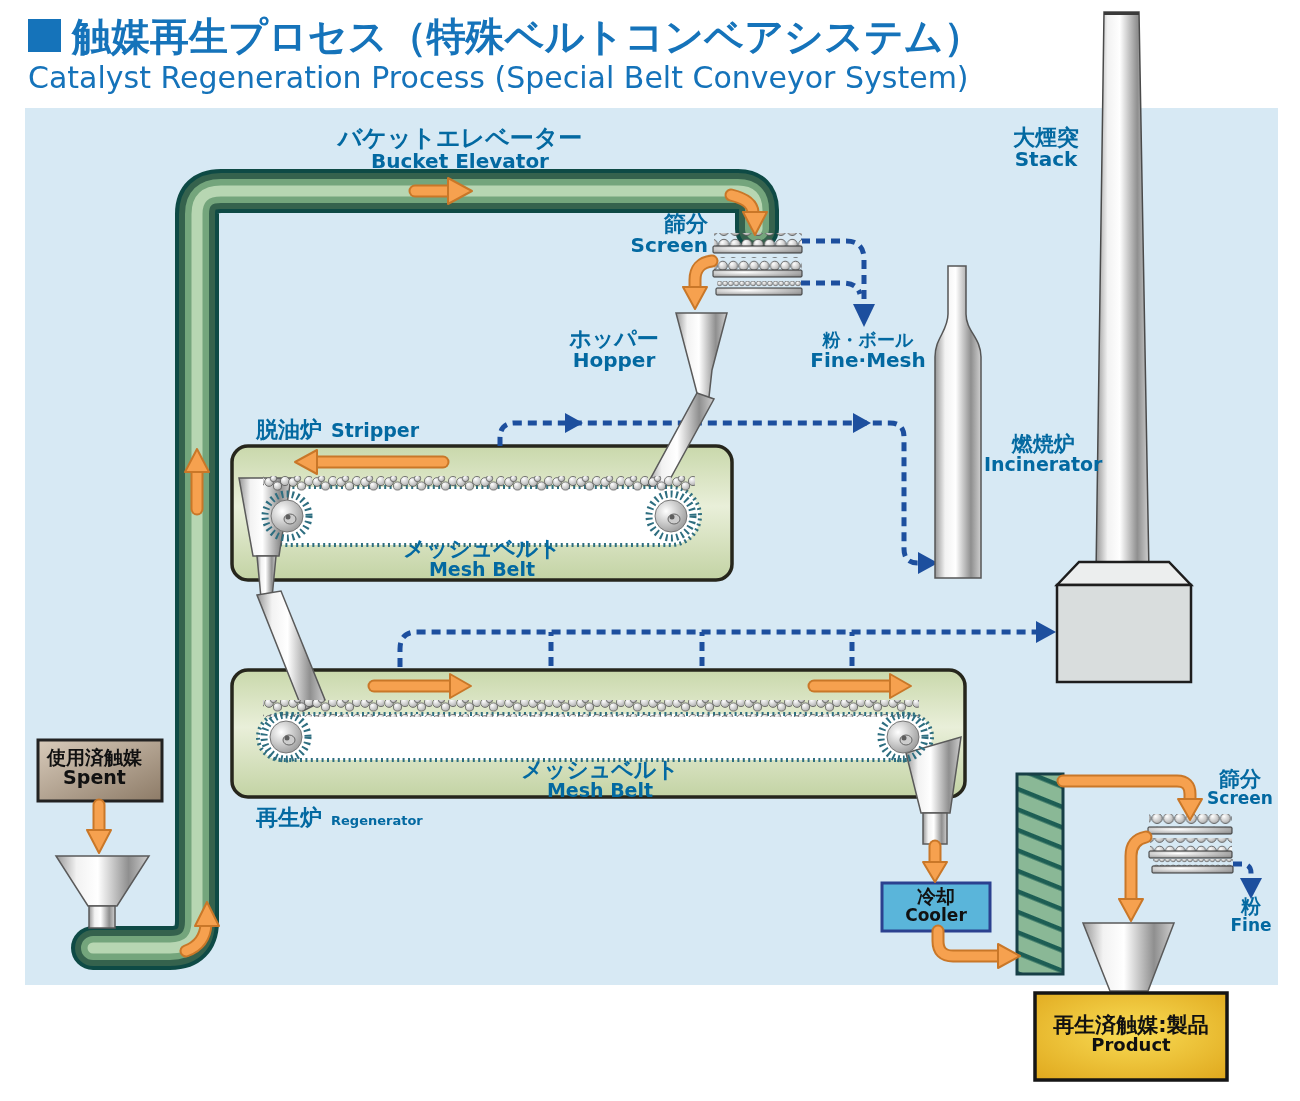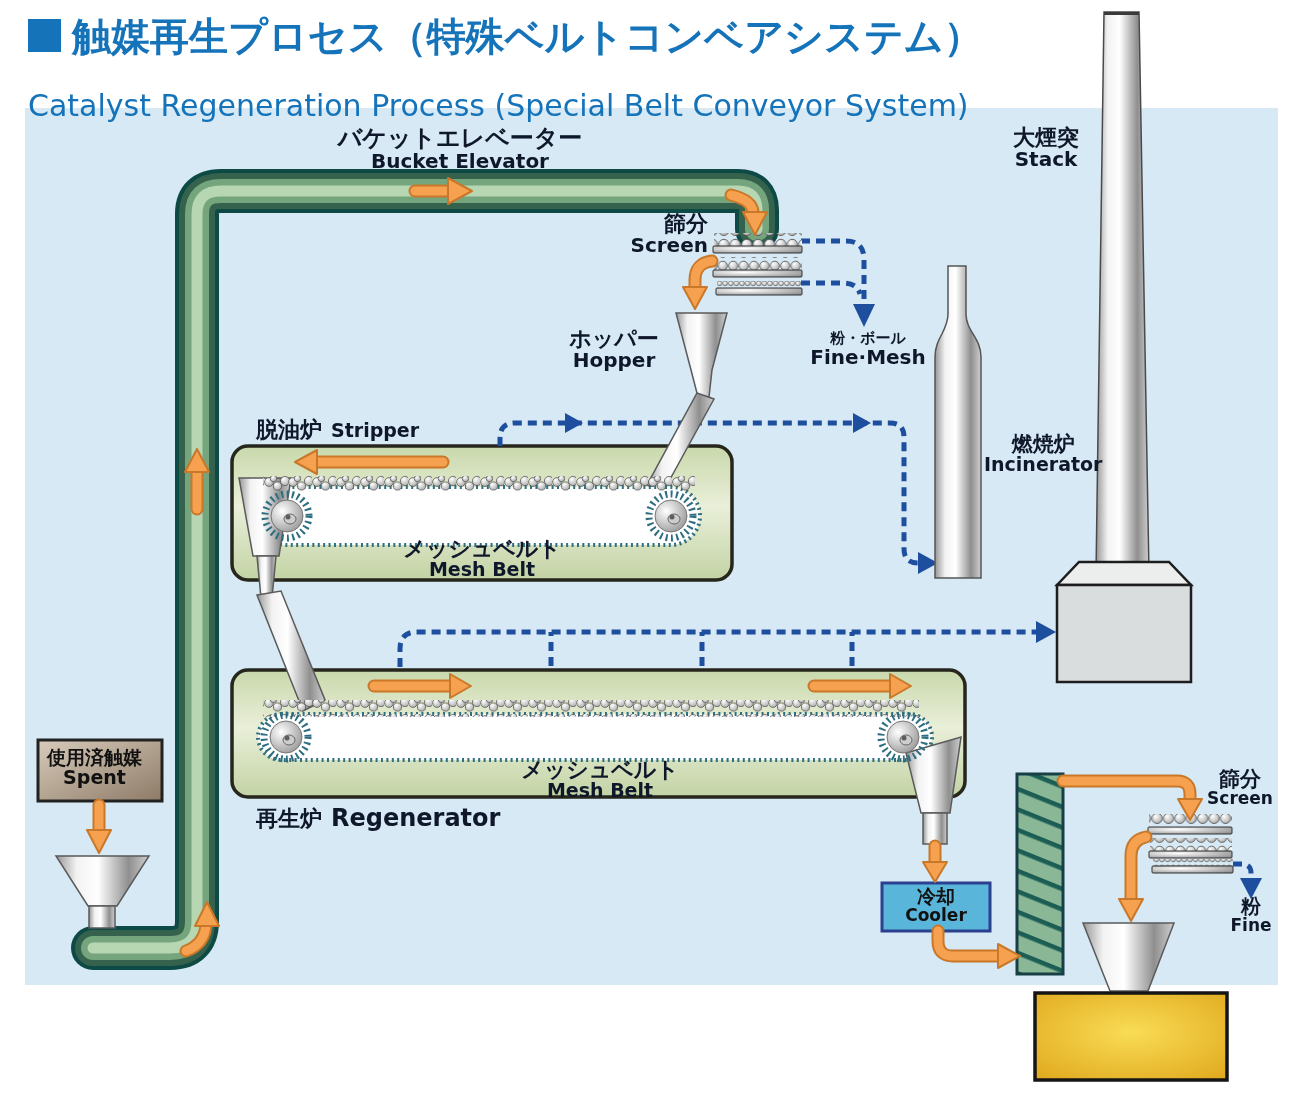--- a/index.html
+++ b/index.html
@@ -1,26 +1,26 @@
 <!DOCTYPE html>
 <html><head>
 <meta charset="utf-8">
 <style>
   html,body{margin:0;padding:0;background:#fff;}
   #stage{position:relative;width:1300px;height:1101px;background:#fff;overflow:hidden;
          font-family:"DejaVu Sans","Liberation Sans",sans-serif;}
   #bg{position:absolute;left:25px;top:108px;width:1253px;height:877px;background:#d7e9f4;}
   svg{position:absolute;left:0;top:0;}
-  .lbl{position:absolute;color:#0f172a;line-height:1.05;text-align:center;white-space:nowrap;}
+  .lbl{position:absolute;color:#0369a1;line-height:1.05;text-align:center;white-space:nowrap;}
   .lbl .jp{font-weight:600;}
   .lbl .en{font-weight:700;}
   #title{position:absolute;left:28px;top:10px;color:#1573ba;}
   #title .sq{position:absolute;left:0;top:9px;width:33px;height:33px;background:#1573ba;}
   #title .jp{position:absolute;left:44px;top:0;font-size:39px;font-weight:700;white-space:nowrap;}
-  #title .en{position:absolute;left:0px;top:50px;font-size:30px;font-weight:500;white-space:nowrap;margin-top:28px;}
+  #title .en{position:absolute;left:0px;top:50px;font-size:30px;font-weight:500;white-space:nowrap;}
   .row{display:flex;align-items:baseline;gap:9px;justify-content:flex-end;}
 </style>
 </head>
 <body>
 
 <div id="stage">
   <div id="bg"></div>
 
   <svg width="1300" height="1101" viewBox="0 0 1300 1101">
     <defs>
@@ -235,42 +235,42 @@
   </div>
   <div class="lbl" style="left:600px;top:212px;width:108px;text-align:right;">
     <div class="jp" style="font-size:22px">篩分</div>
     <div class="en" style="font-size:20px">Screen</div>
   </div>
   <div class="lbl" style="left:560px;top:327px;width:108px;text-align:center;">
     <div class="jp" style="font-size:22px">ホッパー</div>
     <div class="en" style="font-size:20px">Hopper</div>
   </div>
   <div class="lbl" style="left:798px;top:331px;width:140px;">
-    <div class="jp" style="font-size:15px">粉・ボール</div>
+    <div class="jp" style="font-size:18px">粉・ボール</div>
     <div class="en" style="font-size:20px">Fine·Mesh</div>
   </div>
   <div class="lbl" style="left:996px;top:126px;width:100px;">
     <div class="jp" style="font-size:22px">大煙突</div>
     <div class="en" style="font-size:20px">Stack</div>
   </div>
   <div class="lbl row" style="left:256px;top:418px;">
     <span class="jp" style="font-size:22px">脱油炉</span>
     <span class="en" style="font-size:19px">Stripper</span>
   </div>
   <div class="lbl" style="left:382px;top:537px;width:200px;">
     <div class="jp" style="font-size:22px">メッシュベルト</div>
     <div class="en" style="font-size:19px">Mesh Belt</div>
   </div>
   <div class="lbl" style="left:984px;top:433px;text-align:center;">
     <div class="jp" style="font-size:21px">燃焼炉</div>
     <div class="en" style="font-size:19px">Incinerator</div>
   </div>
   <div class="lbl row" style="left:256px;top:806px;">
     <span class="jp" style="font-size:22px">再生炉</span>
-    <span class="en" style="font-size:24px">Regenerator</span>
+    <span class="en" style="font-size:13px">Regenerator</span>
   </div>
   <div class="lbl" style="left:500px;top:758px;width:200px;">
     <div class="jp" style="font-size:22px">メッシュベルト</div>
     <div class="en" style="font-size:19px">Mesh Belt</div>
   </div>
   <div class="lbl" style="left:38px;top:748px;width:113px;color:#111;">
     <div class="jp" style="font-size:19px">使用済触媒</div>
     <div class="en" style="font-size:19px">Spent</div>
   </div>
   <div class="lbl" style="left:882px;top:887px;width:108px;color:#111;">
@@ -278,13 +278,17 @@
     <div class="en" style="font-size:17px">Cooler</div>
   </div>
   <div class="lbl" style="left:1200px;top:768px;width:80px;">
     <div class="jp" style="font-size:21px">篩分</div>
     <div class="en" style="font-size:17px">Screen</div>
   </div>
   <div class="lbl" style="left:1216px;top:896px;width:70px;">
     <div class="jp" style="font-size:20px">粉</div>
     <div class="en" style="font-size:17px">Fine</div>
   </div>
+  <div class="lbl" style="left:1035px;top:1014px;width:192px;color:#111;">
+    <div class="jp" style="font-size:21px">再生済触媒:製品</div>
+    <div class="en" style="font-size:18px">Product</div>
+  </div>
 </div>
 
 </body></html>

